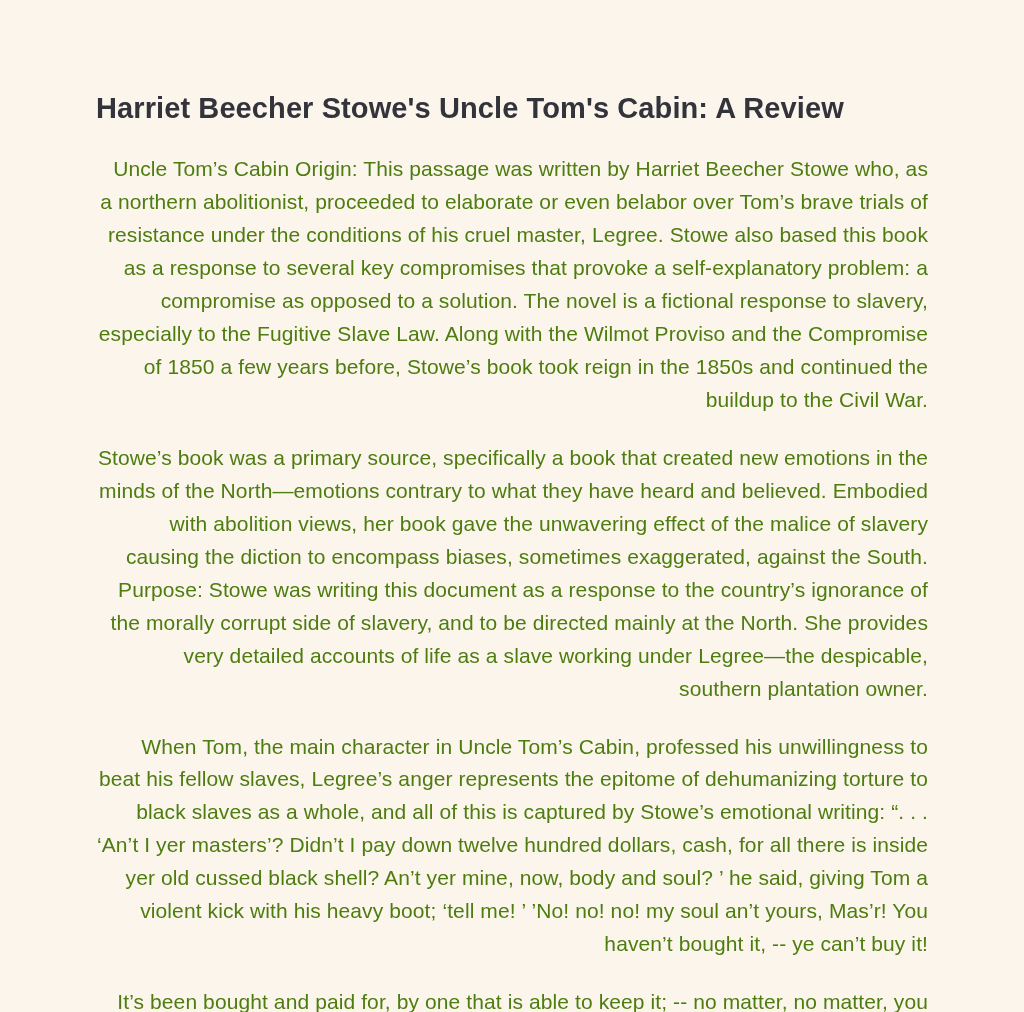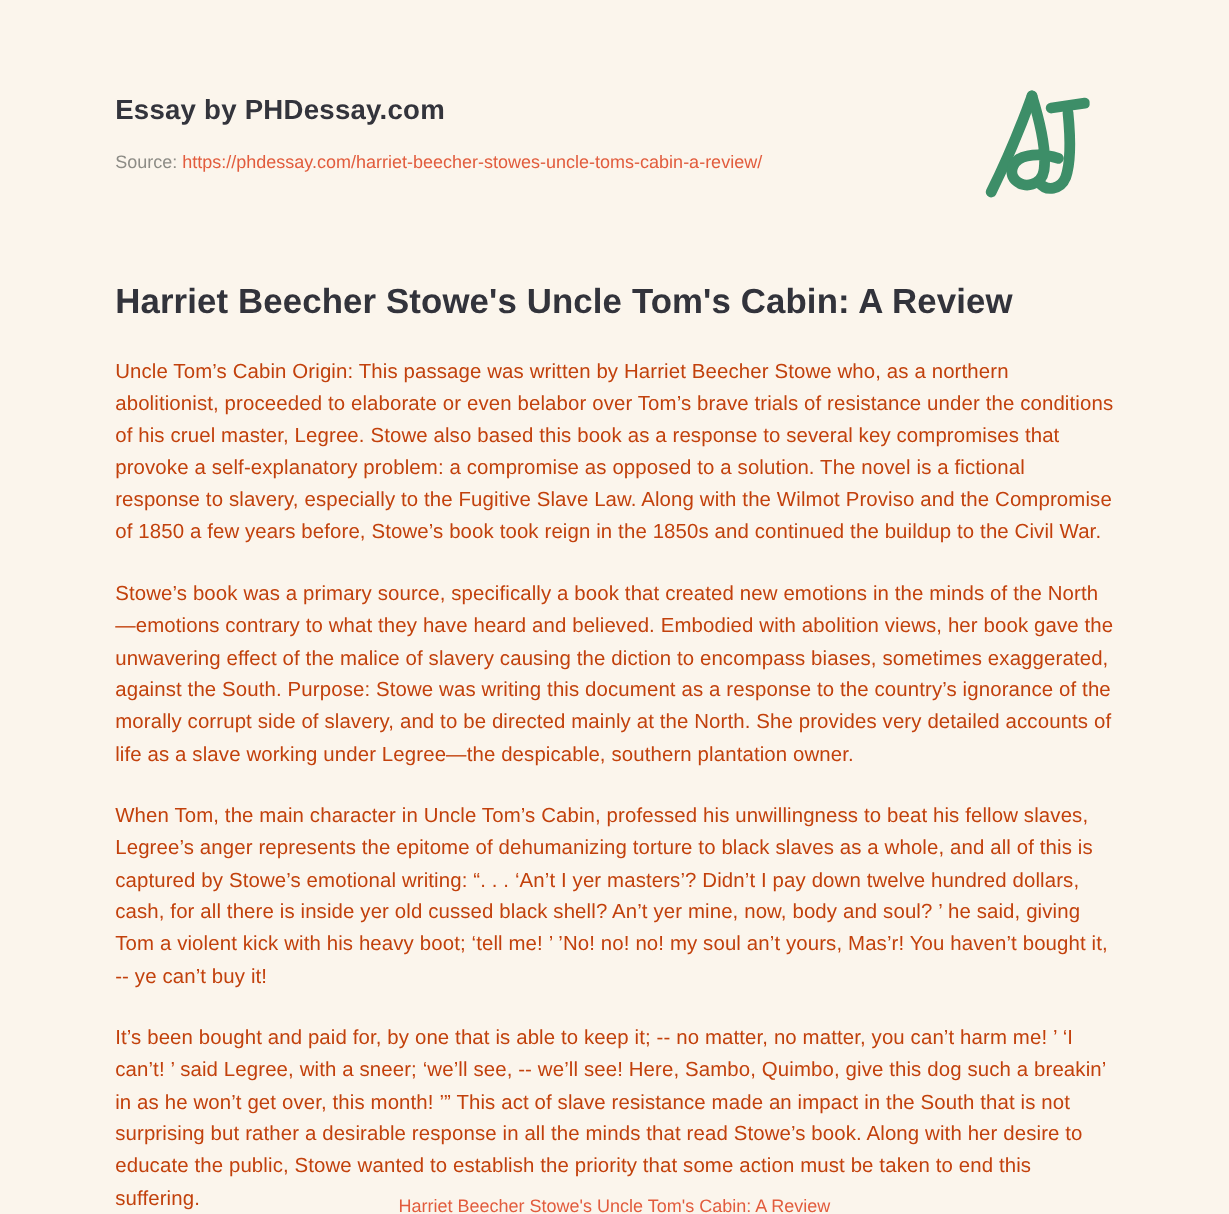--- a/index.html
+++ b/index.html
@@ -60,67 +60,44 @@
     font-weight: 700;
     color: #32333b;
     letter-spacing: 0.1px;
   }
 
   .article-body {
     margin-top: 28px;
   }
 
   .article-body p {
-    font-size: 17px;
+    font-size: 21px;
     line-height: 1.57;
-    color: #c2410c;
+    color: #4d7c0f;
     margin-bottom: 25px;
     letter-spacing: 0.1px;
+    text-align: right;
   }
 
   .footer-title {
     position: absolute;
     left: 0;
     right: 0;
     top: 997px;
     text-align: center;
     font-size: 15px;
     color: #e25c3d;
     white-space: nowrap;
   }
 </style>
 </head>
 <body>
 
 <div class="page">
 
-  <div class="header">
-    <div class="brand">Essay by PHDessay.com</div>
-
-    <div class="source-line">
-      <span>Source:</span>
-      <a href="#">https://phdessay.com/harriet-beecher-stowes-uncle-toms-cabin-a-review/</a>
-    </div>
-
-    <div class="logo">
-      <svg viewBox="0 0 90 95" width="90" height="95" aria-hidden="true">
-
-        <g fill="none" stroke="#3d8e68" stroke-width="9" stroke-linecap="round">
-
-          <path d="M8 88 C 22 60, 34 30, 42 8"></path>
-
-          <path d="M42 8 C 50 34, 54 56, 52 70 C 50 82, 36 86, 28 78 C 22 72, 26 60, 38 58 C 48 56, 58 58, 64 60"></path>
-
-          <path d="M72 22 C 74 42, 75 62, 70 76 C 66 86, 54 88, 48 80"></path>
-
-          <path d="M58 18 L 86 14"></path>
-        </g>
-      </svg>
-    </div>
-  </div>
 
   <h1 class="article-title">Harriet Beecher Stowe's Uncle Tom's Cabin: A Review</h1>
 
   <div class="article-body">
     <p>Uncle Tom’s Cabin Origin: This passage was written by Harriet Beecher Stowe who, as a northern abolitionist, proceeded to elaborate or even belabor over Tom’s brave trials of resistance under the conditions of his cruel master, Legree. Stowe also based this book as a response to several key compromises that provoke a self-explanatory problem: a compromise as opposed to a solution. The novel is a fictional response to slavery, especially to the Fugitive Slave Law. Along with the Wilmot Proviso and the Compromise of 1850 a few years before, Stowe’s book took reign in the 1850s and continued the buildup to the Civil War.</p>
     <p>Stowe’s book was a primary source, specifically a book that created new emotions in the minds of the North—emotions contrary to what they have heard and believed. Embodied with abolition views, her book gave the unwavering effect of the malice of slavery causing the diction to encompass biases, sometimes exaggerated, against the South. Purpose: Stowe was writing this document as a response to the country’s ignorance of the morally corrupt side of slavery, and to be directed mainly at the North. She provides very detailed accounts of life as a slave working under Legree—the despicable, southern plantation owner.</p>
     <p>When Tom, the main character in Uncle Tom’s Cabin, professed his unwillingness to beat his fellow slaves, Legree’s anger represents the epitome of dehumanizing torture to black slaves as a whole, and all of this is captured by Stowe’s emotional writing: “. . . ‘An’t I yer masters’? Didn’t I pay down twelve hundred dollars, cash, for all there is inside yer old cussed black shell? An’t yer mine, now, body and soul? ’ he said, giving Tom a violent kick with his heavy boot; ‘tell me! ’ ’No! no! no! my soul an’t yours, Mas’r! You haven’t bought it, -- ye can’t buy it!</p>
     <p>It’s been bought and paid for, by one that is able to keep it; -- no matter, no matter, you can’t harm me! ’ ‘I can’t! ’ said Legree, with a sneer; ‘we’ll see, -- we’ll see! Here, Sambo, Quimbo, give this dog such a breakin’ in as he won’t get over, this month! ’” This act of slave resistance made an impact in the South that is not surprising but rather a desirable response in all the minds that read Stowe’s book. Along with her desire to educate the public, Stowe wanted to establish the priority that some action must be taken to end this suffering.</p>
     <p>Stowe also added another purpose in the novel through religious morals and Biblical allusions: “. . . ‘my soul an’t yours, Mas’r! You haven’t bought it – ye can’t buy it! It’s been bought and paid for, by one that is able to keep it’. . . ” Tom is speaking to Legree here referring the “one that is able to keep it” as God. It also shows that Legree cannot force them against their will even with obsessive abuse, physically and mentally with dehumanizing names such as ‘dog’, ‘critter’, a</p>
   </div>

